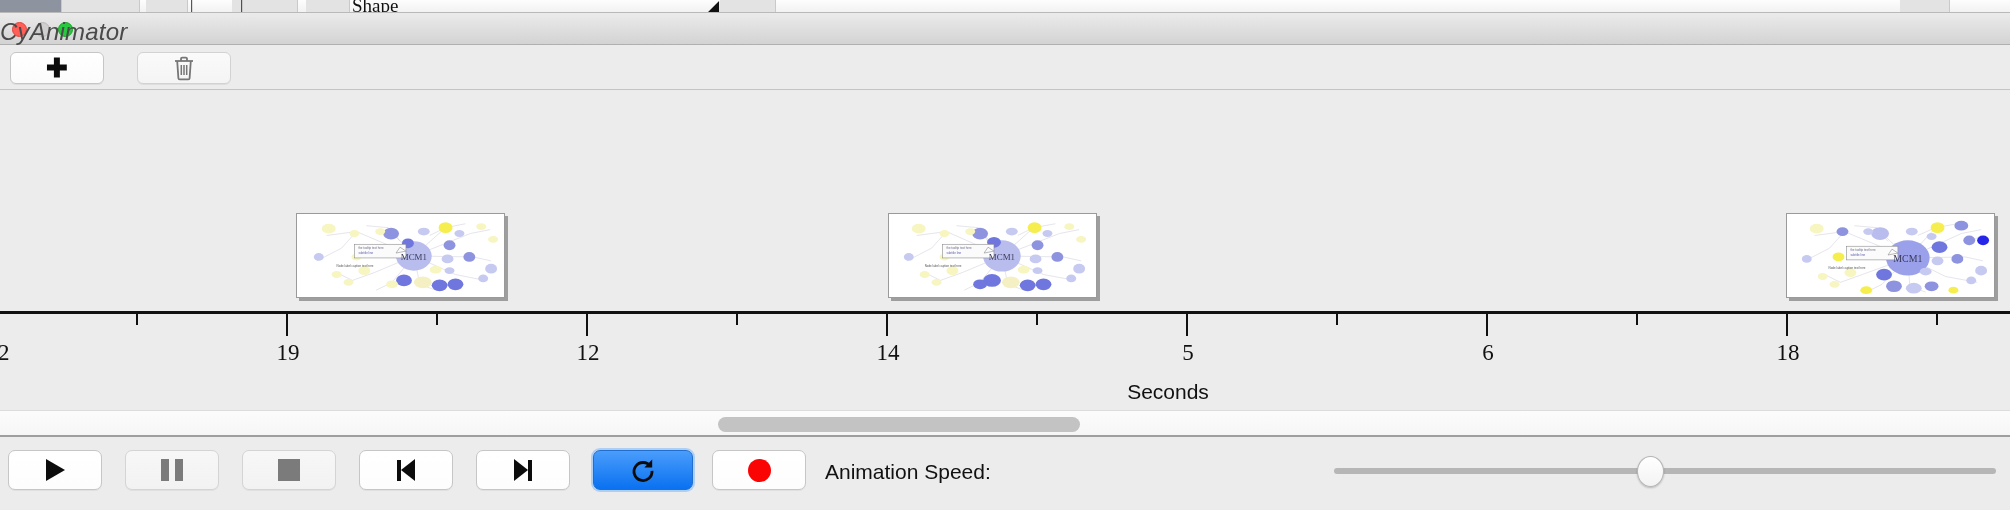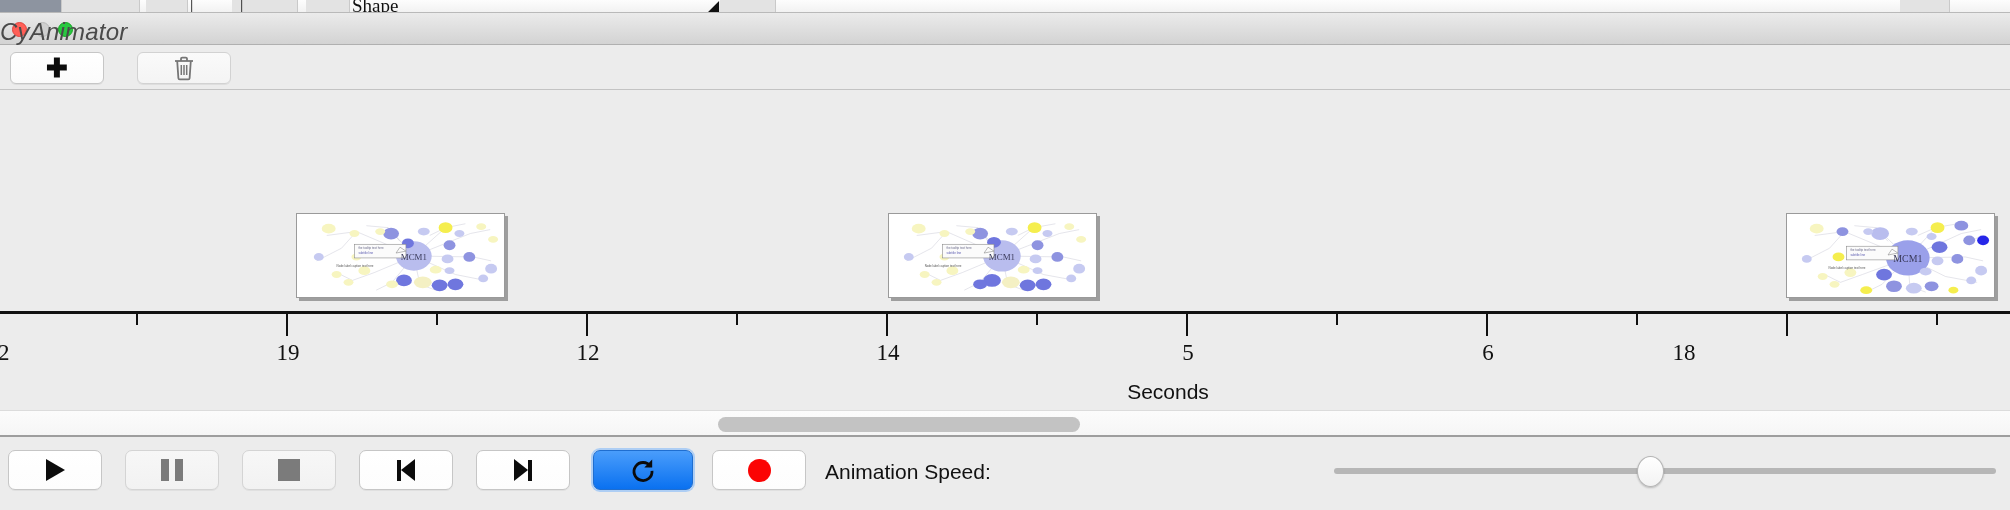--- a/index.html
+++ b/index.html
@@ -354,21 +354,21 @@
   <div class="tick major" style="left:1186px;"></div>
   <div class="tick major" style="left:1486px;"></div>
   <div class="tick major" style="left:1786px;"></div>
 
   <div class="tick-label" style="left:-2px;">12</div>
   <div class="tick-label" style="left:288px;">19</div>
   <div class="tick-label" style="left:588px;">12</div>
   <div class="tick-label" style="left:888px;">14</div>
   <div class="tick-label" style="left:1188px;">5</div>
   <div class="tick-label" style="left:1488px;">6</div>
-  <div class="tick-label" style="left:1684px;">18</div>
+  <div class="tick-label" style="left:1788px;">18</div>
 
   <div class="axis-title">Seconds</div>
 </div>
 
 <div class="scroll-area">
   <div class="scroll-thumb"></div>
 </div>
 
 <div class="controls">
   <div class="cbtn c-play">

